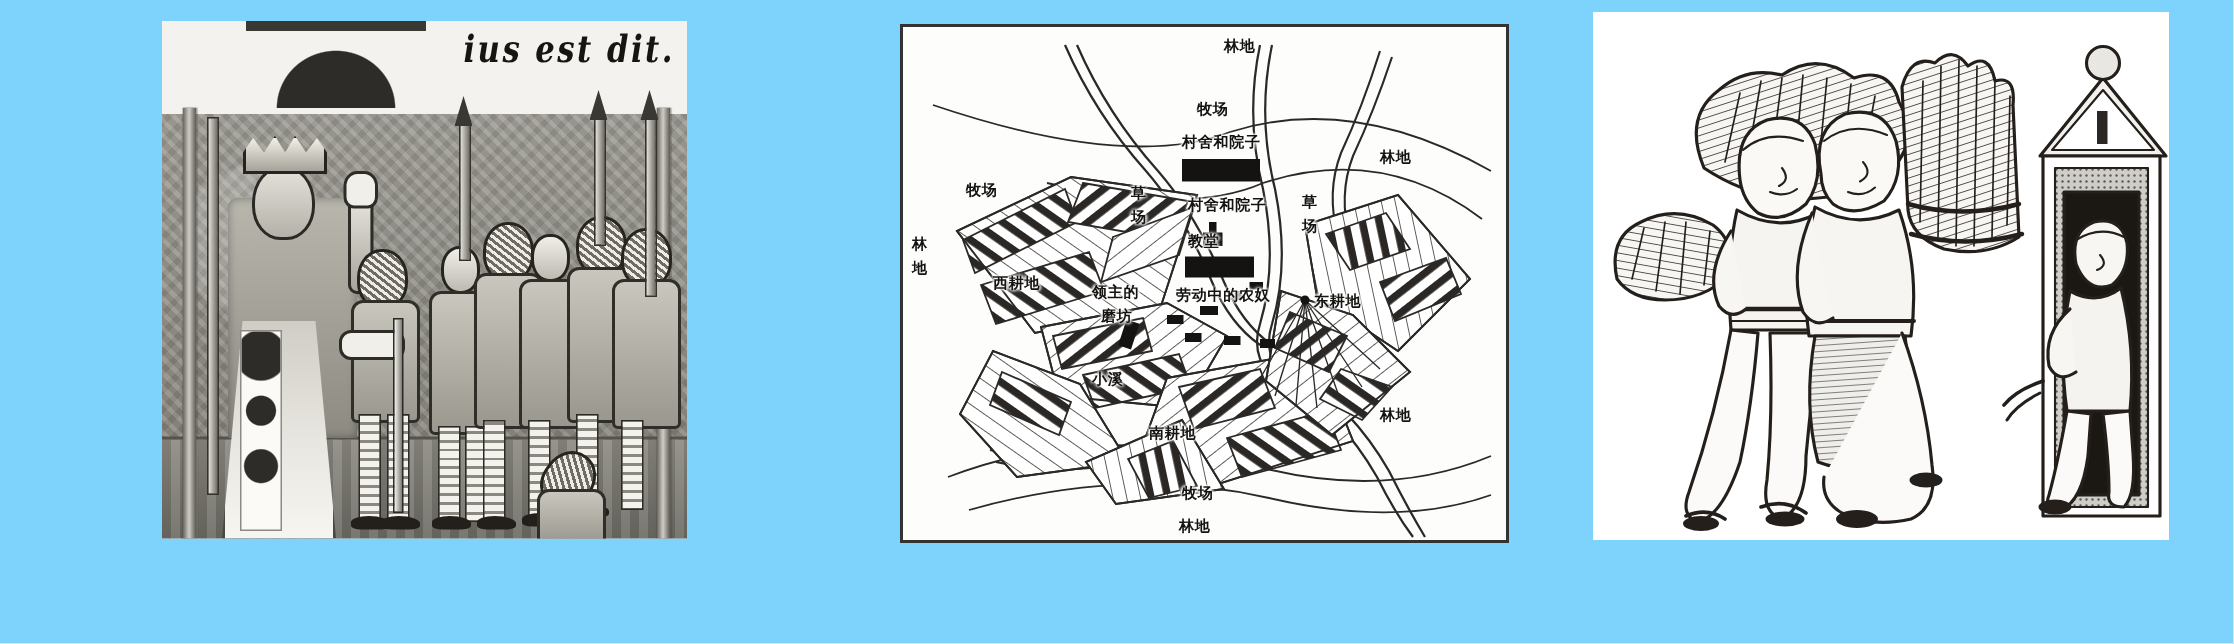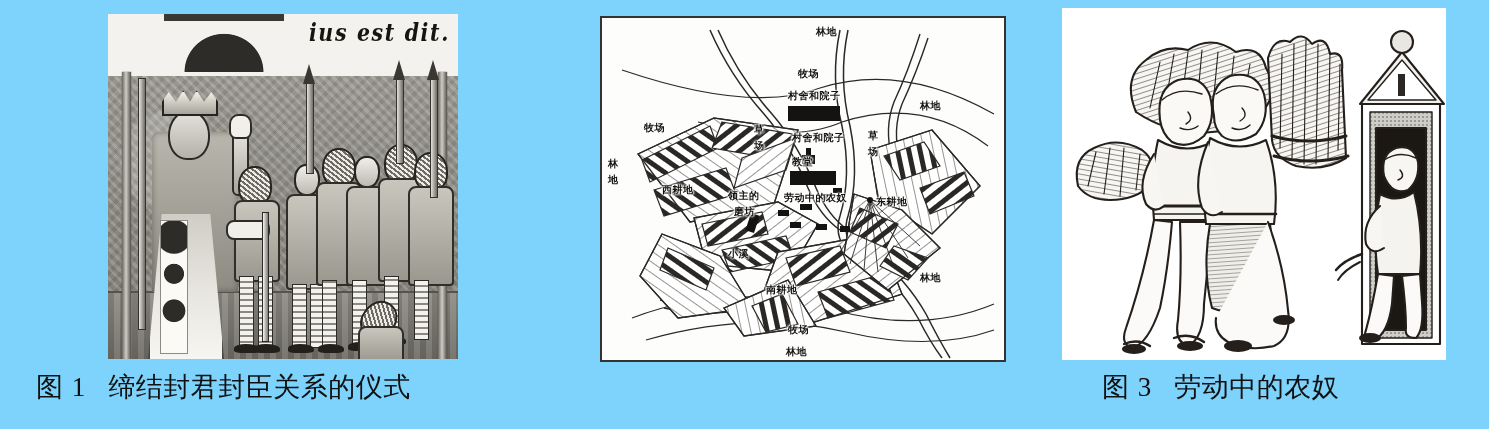--- a/index.html
+++ b/index.html
@@ -238,23 +238,20 @@
       <div class="spear" style="left:198px;top:66px;height:92px;"></div>
       <div class="spear-tip" style="left:195px;top:50px;"></div>
       <div class="spear" style="left:288px;top:62px;height:86px;"></div>
       <div class="spear-tip" style="left:285px;top:46px;"></div>
       <div class="spear" style="left:322px;top:62px;height:120px;"></div>
       <div class="spear-tip" style="left:319px;top:46px;"></div>
       <div class="spear" style="left:30px;top:64px;height:250px;"></div>
     </div>
   </div>
 
-  <div class="caption" style="left:36px;top:372px;">
-    <span class="cap-num">图 1</span><span class="cap-gap"></span><span>缔结封君封臣关系的仪式</span>
-  </div>
 
   <div class="figure" id="fig2">
     <div class="plate">
 
       <svg width="402" height="342" viewBox="0 0 402 342">
         <defs>
 
           <pattern id="stripA" width="9" height="9" patternUnits="userSpaceOnUse" patternTransform="rotate(35)">
             <rect width="9" height="9" fill="#ffffff"></rect>
             <line x1="0" y1="0" x2="9" y2="0" stroke="#2b2926" stroke-width="1"></line>
@@ -493,17 +490,14 @@
           <path d="M 340 268 Q 344 300 344 320 Q 342 330 354 330 Q 362 322 360 294 L 358 266 Z" fill="#fbfaf8"></path>
           <ellipse cx="308" cy="330" rx="11" ry="5" fill="#241f1b" stroke="none"></ellipse>
 
           <path d="M 300 246 Q 282 252 274 262" stroke-width="2.4"></path>
           <path d="M 298 254 Q 282 262 276 272" stroke-width="2"></path>
         </g>
       </svg>
     </div>
   </div>
 
-  <div class="caption" style="left:1102px;top:372px;">
-    <span class="cap-num">图 3</span><span class="cap-gap"></span><span>劳动中的农奴</span>
-  </div>
 
 </div>
 
 </body></html>

